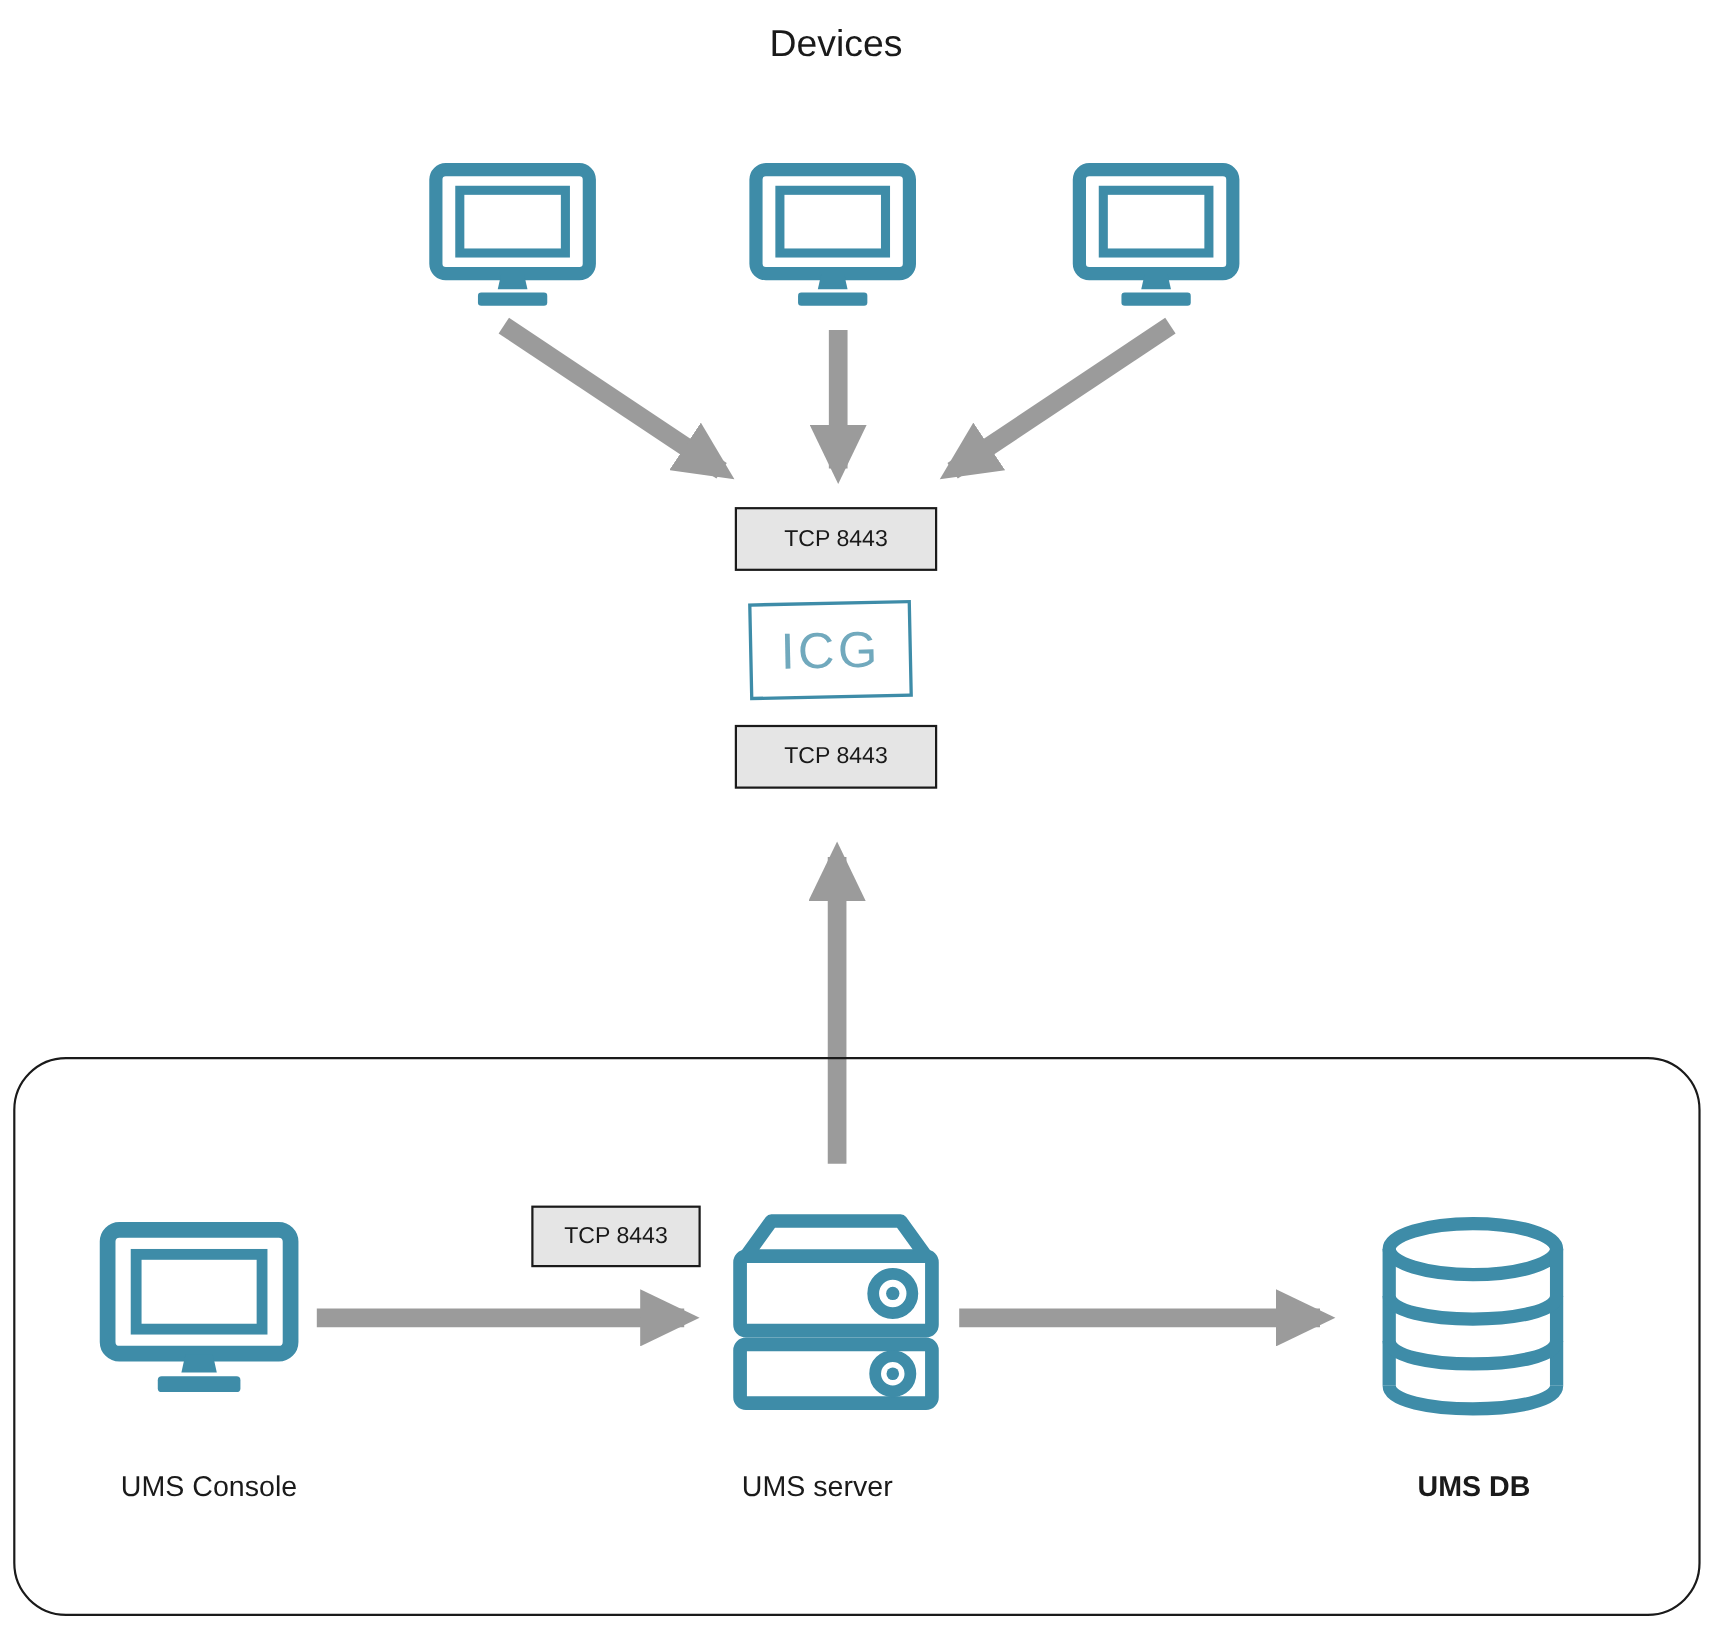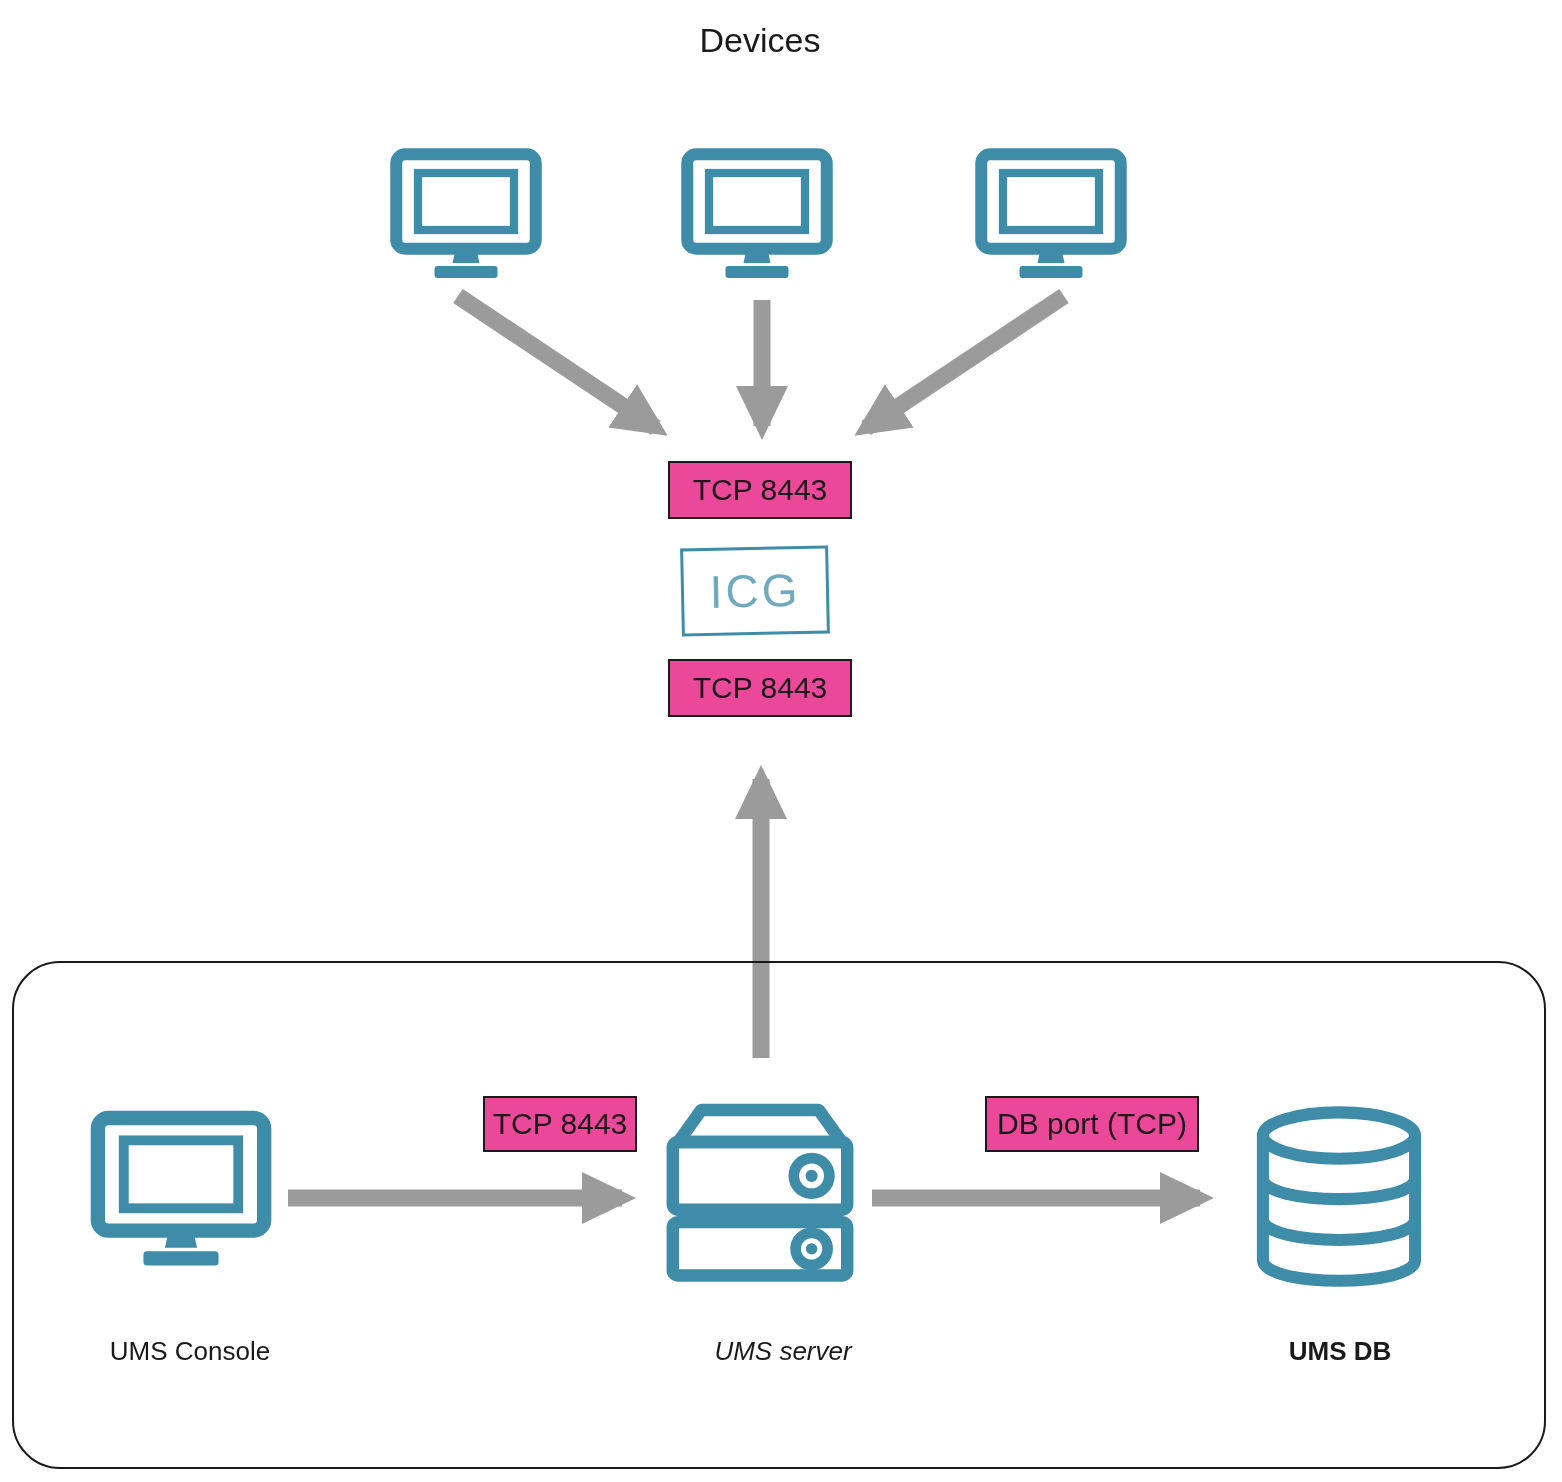--- a/index.html
+++ b/index.html
@@ -20,25 +20,25 @@
   .arrowFill  { fill: var(--arrow-gray, #9b9b9b); }
 
   .title {
     font-size: 34px;
     color: var(--outline, #1a1a1a);
     text-align: center;
     line-height: 40px;
   }
   .label-box {
     border: 2px solid var(--outline, #1a1a1a);
-    background: #ec4899;
+    background: #e5e5e5;
     display: flex;
     align-items: center;
     justify-content: center;
-    font-size: 30px;
+    font-size: 21px;
     color: var(--outline, #1a1a1a);
     box-sizing: border-box;
     white-space: nowrap;
   }
   .icg-box {
     border: 3px solid var(--icon-teal, #3e8ca8);
     background: #ffffff;
     display: flex;
     align-items: center;
     justify-content: center;
@@ -124,28 +124,27 @@
   <svg class="abs icon" style="left:662px; top:1094px;" width="196" height="210" viewBox="0 0 110 118">
     <polygon class="tealStroke" points="22,9 88,9 101,27 9,27" stroke-width="7" stroke-linejoin="round"></polygon>
     <rect class="tealStroke" x="6" y="27" width="98" height="38" rx="3" stroke-width="7"></rect>
     <circle class="tealStroke" cx="84" cy="46" r="10" stroke-width="6"></circle>
     <circle class="tealFill" cx="84" cy="46" r="3.4"></circle>
     <rect class="tealStroke" x="6" y="72" width="98" height="30" rx="3" stroke-width="7"></rect>
     <circle class="tealStroke" cx="84" cy="87" r="9" stroke-width="6"></circle>
     <circle class="tealFill" cx="84" cy="87" r="3.2"></circle>
   </svg>
 
-  <div class="abs label-box" style="left:985px; top:1096px; width:214px; height:56px;">DB port (TCP)</div>
 
   <svg class="abs icon" style="left:1246px; top:1104px;" width="186" height="193" viewBox="0 0 100 104">
     <ellipse class="tealStroke" cx="50" cy="17" rx="41" ry="12.5" stroke-width="6.5"></ellipse>
     <path class="tealStroke" d="M9,17 L9,84" stroke-width="6.5"></path>
     <path class="tealStroke" d="M91,17 L91,84" stroke-width="6.5"></path>
     <path class="tealStroke" d="M9,84 C9,99 91,99 91,84" stroke-width="6.5"></path>
     <path class="tealStroke" d="M9,40 C9,55 91,55 91,40" stroke-width="6.5"></path>
     <path class="tealStroke" d="M9,62 C9,77 91,77 91,62" stroke-width="6.5"></path>
   </svg>
 
   <div class="abs node-label" style="left:70px; top:1336px; width:240px;">UMS Console</div>
-  <div class="abs node-label" style="left:673px; top:1336px; width:220px;font-style:italic;">UMS server</div>
+  <div class="abs node-label" style="left:633px; top:1336px; width:220px;">UMS server</div>
   <div class="abs node-label" style="left:1250px; top:1336px; width:180px;font-weight:bold;">UMS DB</div>
 
 </div>
 
 </body></html>

